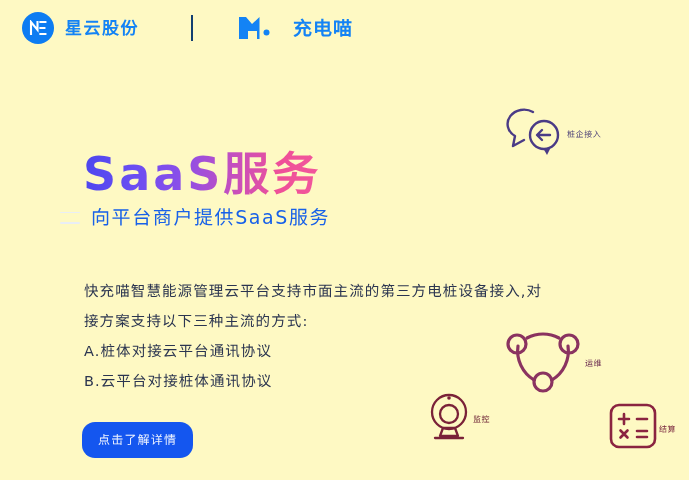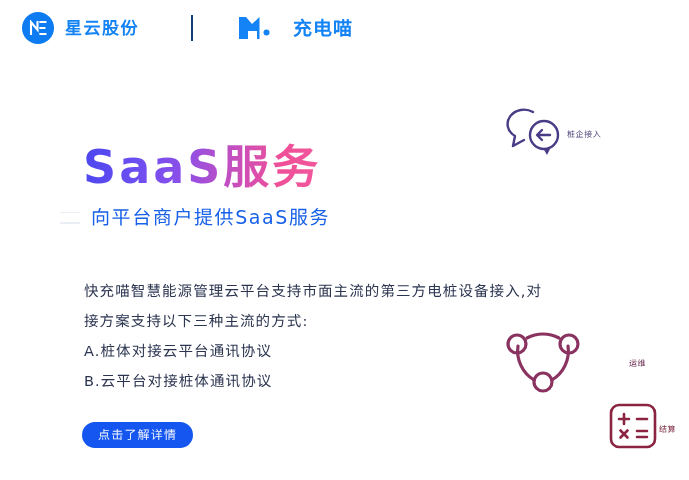--- a/index.html
+++ b/index.html
@@ -13,21 +13,21 @@
     height: 480px;
     overflow: hidden;
     position: relative;
     font-family: "DejaVu Sans", "Liberation Sans", sans-serif;
     -webkit-font-smoothing: antialiased;
   }
 
   #page {
     position: absolute;
     inset: 0;
-    background: #ffffff;
+    background: #fef9c3;
     overflow: hidden;
   }
 
   
   #header {
     position: absolute;
     left: 0;
     top: 0;
     width: 689px;
     height: 56px;
@@ -79,21 +79,21 @@
     font-weight: 700;
     letter-spacing: 1px;
     line-height: 1;
     white-space: nowrap;
   }
 
   
   #hero-title {
     position: absolute;
     left: 83px;
-    top: 110px;
+    top: 117px;
     font-size: 46px;
     font-weight: 700;
     letter-spacing: 3px;
     line-height: 1.15;
     white-space: nowrap;
     background: linear-gradient(95deg,
                 #4b46ee 0%,
                 #6a4ef2 22%,
                 #8c4fe8 42%,
                 #c34fc0 62%,
@@ -147,21 +147,21 @@
     font-size: 14.5px;
     letter-spacing: 1.1px;
     line-height: 30px;
   }
   #hero-body p { margin: 0; }
 
   #cta-button {
     position: absolute;
     left: 82px;
     top: 422px;
-    height: 26px;
+    height: 36px;
     padding: 0 16px;
     border: none;
     border-radius: 13px;
     background: #1456ef;
     color: #eef3ff;
     font-family: inherit;
     font-size: 12px;
     letter-spacing: 1.2px;
     line-height: 24px;
     cursor: pointer;
@@ -182,21 +182,21 @@
     line-height: 1;
     white-space: nowrap;
   }
 
   #decor-chat        { left: 503px; top: 104px; }
   #decor-chat .decor-label   { color: #4a3f77; }
 
   #decor-manage      { left: 562px; top: 206px; }
   #decor-manage .decor-label { color: #4e4360; }
 
-  #decor-network     { left: 501px; top: 324px; gap: 44px; }
+  #decor-network     { left: 501px; top: 324px; }
   #decor-network .decor-label{ color: #6d2f52; }
 
   #decor-camera      { left: 425px; top: 390px; }
   #decor-camera .decor-label { color: #6b2134; }
 
   #decor-settle      { left: 607px; top: 402px; }
   #decor-settle .decor-label { color: #77243c; text-align: right; }
 </style>
 </head>
 <body>
@@ -268,20 +268,32 @@
         <path d="M17 22 A34 34 0 0 0 33 56" fill="none" stroke="#8a3360" stroke-width="3.2" stroke-linecap="round"></path>
         <path d="M67 22 A34 34 0 0 1 51 56" fill="none" stroke="#8a3360" stroke-width="3.2" stroke-linecap="round"></path>
         <circle cx="16" cy="20" r="9" fill="none" stroke="#8a3360" stroke-width="3.2"></circle>
         <circle cx="68" cy="20" r="9" fill="none" stroke="#8a3360" stroke-width="3.2"></circle>
         <circle cx="42" cy="58" r="9" fill="none" stroke="#8a3360" stroke-width="3.2"></circle>
       </svg>
     </span>
     <span class="decor-label">运维</span>
   </div>
 
+  <div class="decor" id="decor-camera">
+    <span class="glyph">
+      <svg width="48" height="52" viewBox="0 0 48 52" aria-hidden="true">
+        <circle cx="24" cy="22" r="17" fill="none" stroke="#7a2238" stroke-width="2.3"></circle>
+        <circle cx="24" cy="24" r="9" fill="none" stroke="#7a2238" stroke-width="2.3"></circle>
+        <circle cx="24" cy="8" r="1.8" fill="#7a2238"></circle>
+        <path d="M18 38 L30 38 L33 46 L15 46 Z" fill="none" stroke="#7a2238" stroke-width="2.3" stroke-linejoin="round"></path>
+        <path d="M10 48 L38 48" stroke="#7a2238" stroke-width="2.3" stroke-linecap="round"></path>
+      </svg>
+    </span>
+    <span class="decor-label">监控</span>
+  </div>
 
   <div class="decor" id="decor-settle">
     <span class="glyph">
       <svg width="52" height="48" viewBox="0 0 52 48" aria-hidden="true">
         <rect x="4" y="3" width="44" height="42" rx="8" fill="none" stroke="#8a2440" stroke-width="2.6"></rect>
         <path d="M12 17 H22 M17 12 V22" stroke="#8a2440" stroke-width="2.6" stroke-linecap="round"></path>
         <path d="M30 17 H40" stroke="#8a2440" stroke-width="2.6" stroke-linecap="round"></path>
         <path d="M13.5 28.5 L20.5 35.5 M20.5 28.5 L13.5 35.5" stroke="#8a2440" stroke-width="2.6" stroke-linecap="round"></path>
         <path d="M30 29 H40 M30 35 H40" stroke="#8a2440" stroke-width="2.6" stroke-linecap="round"></path>
       </svg>

